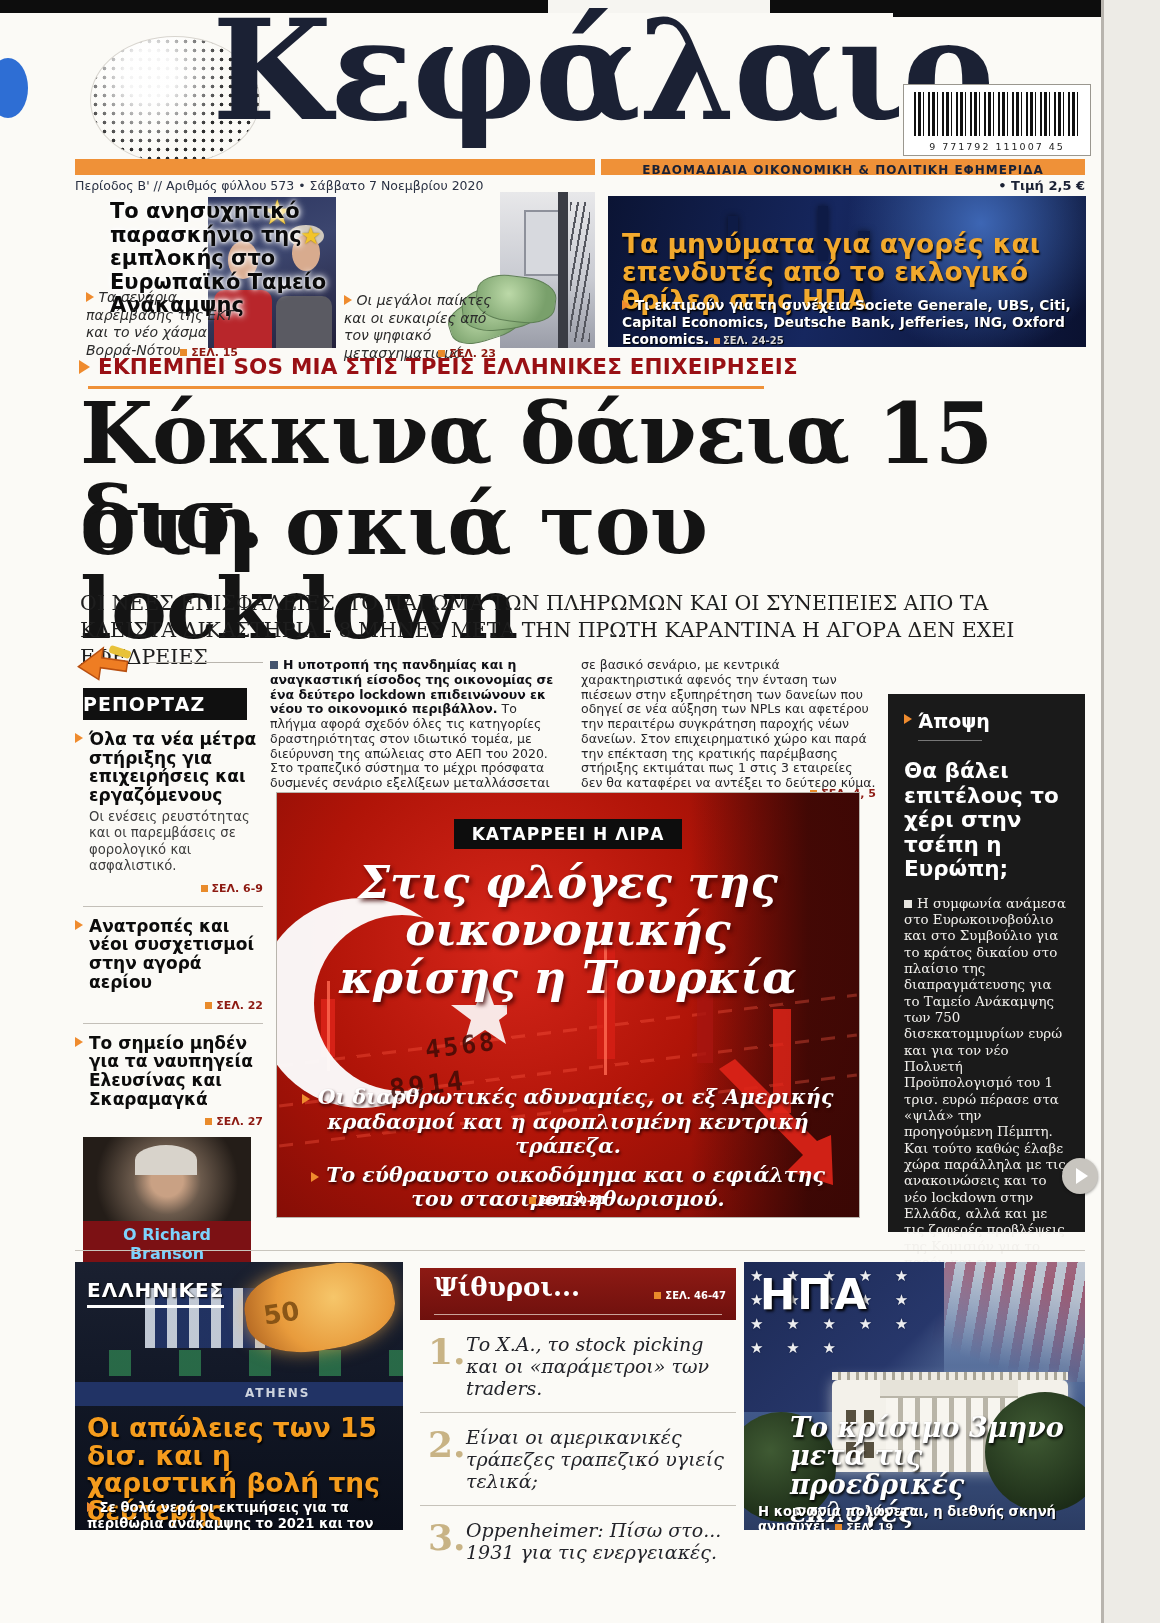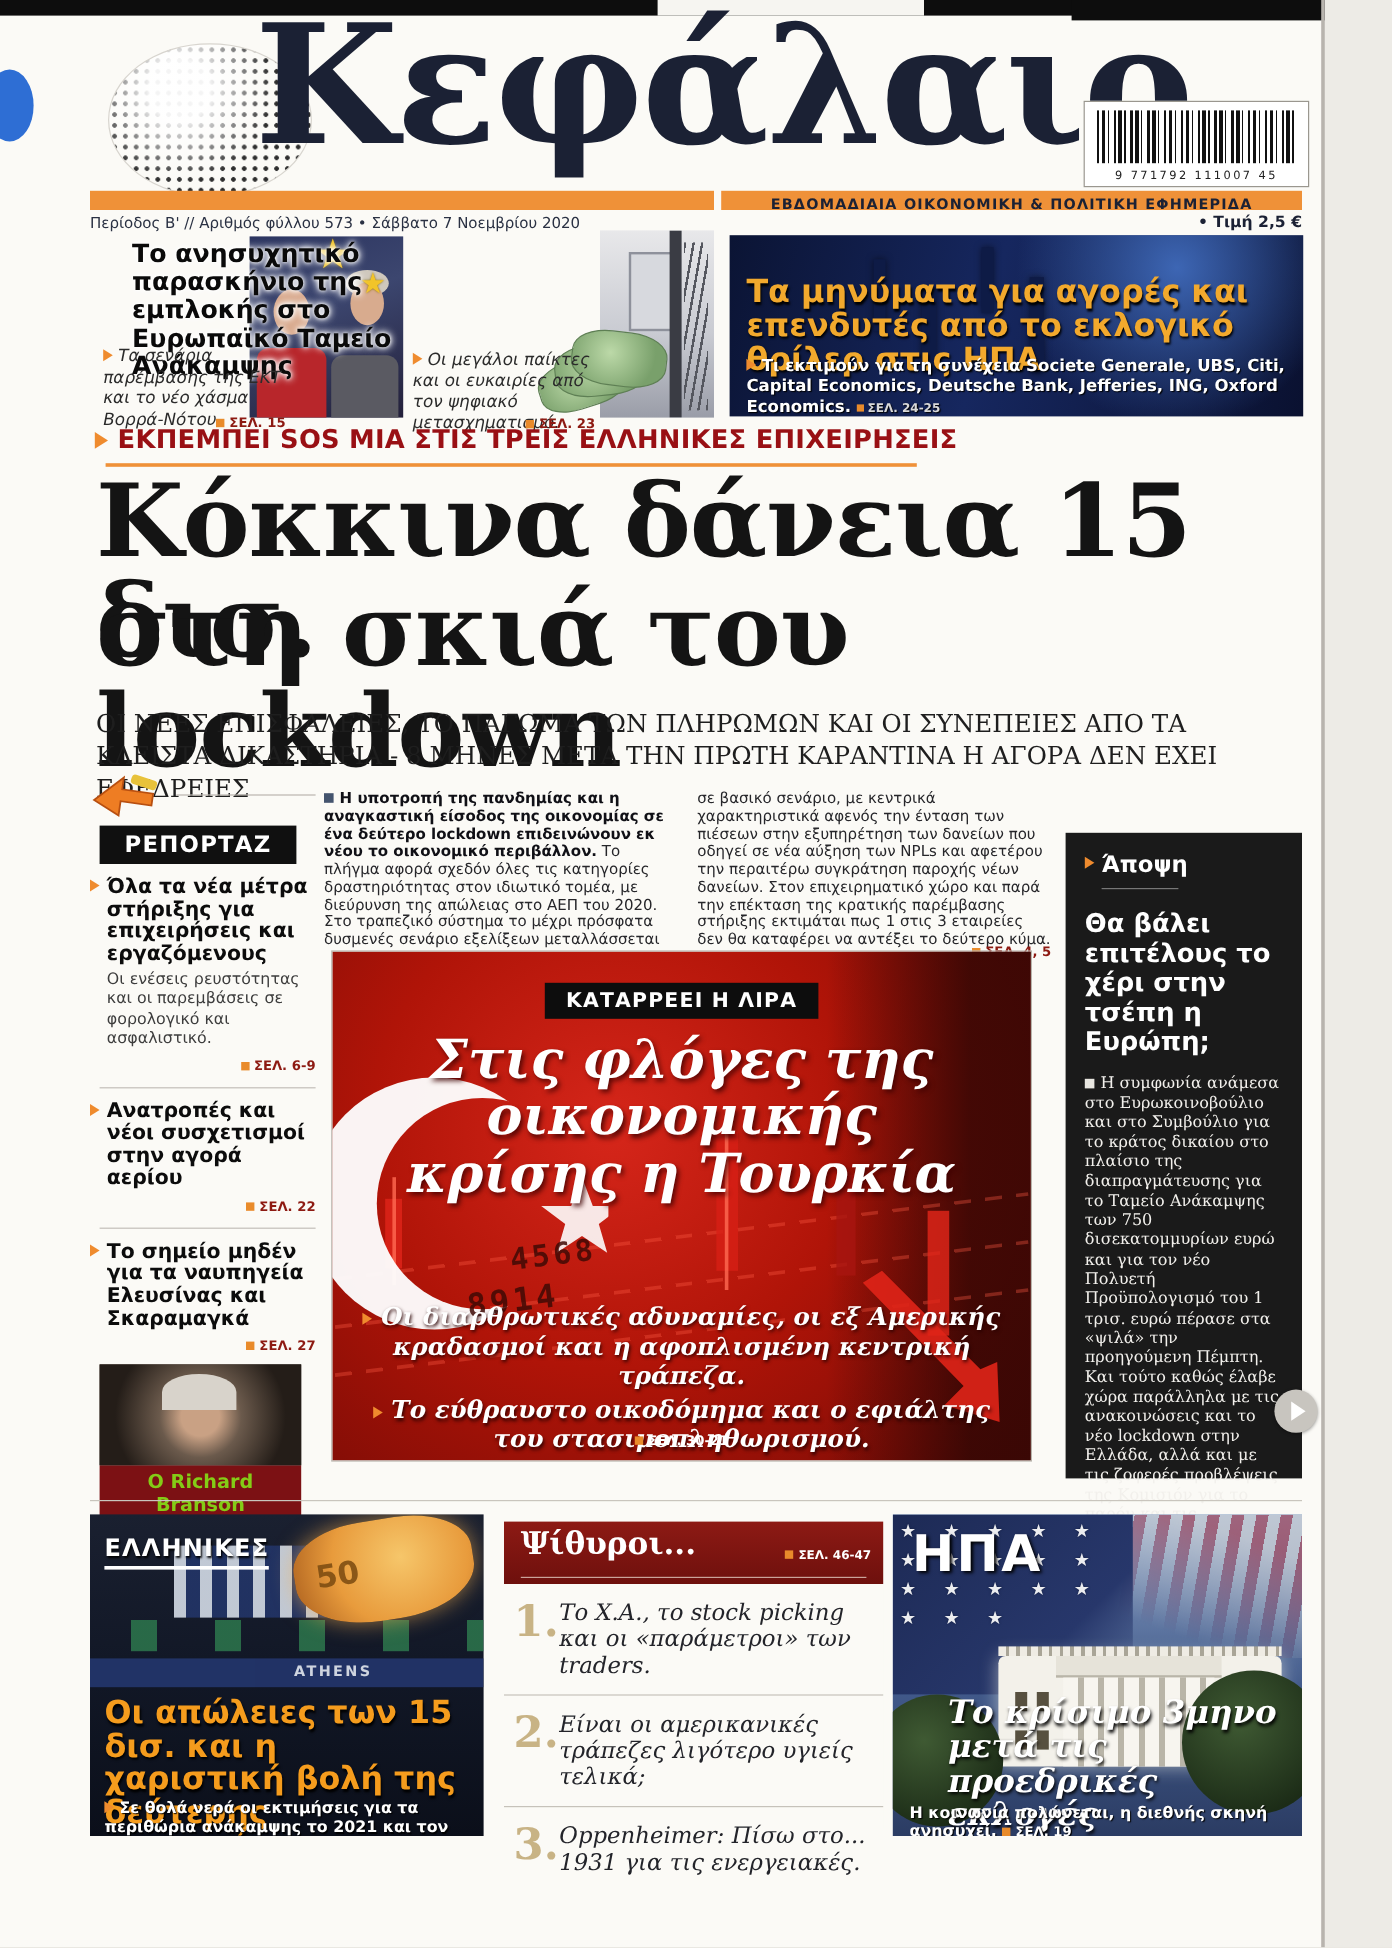--- a/index.html
+++ b/index.html
@@ -87,35 +87,35 @@
   .kicker-underline{left:88px;top:386px;width:676px;height:3px;background:#ef9138;}
   .headline{left:80px;width:1005px;font-weight:bold;color:#141414;font-size:84px;line-height:1;letter-spacing:-1px;}
   .headline1{top:392px;}
   .headline2{top:483px;}
   .deck{left:80px;top:590px;width:1006px;font-size:20.5px;line-height:1.32;color:#1e1e1e;}
 
   
   .sidebar{left:75px;top:644px;width:188px;}
   .sb-arrow-row{position:relative;height:40px;border-bottom:0;}
   .sb-arrow-row .rule{position:absolute;left:72px;top:18px;right:0;height:1px;background:#b9b5ae;}
-  .reportaz-box{width:164px;height:32px;background:#101010;color:#fff;text-align:center;line-height:32px;
+  .reportaz-box{width:164px;height:32px;background:#101010;color:#fff;text-align:left;line-height:32px;
     font-size:19px;font-weight:800;letter-spacing:1px;margin:4px 0 10px 8px;}
   .sb-item{position:relative;padding-left:14px;margin-bottom:8px;}
   .sb-item .bullet{position:absolute;left:0;top:3px;}
   .sb-title{font-size:17px;line-height:1.1;font-weight:800;color:#0c0c0c;}
   .sb-summary{font-size:13.2px;line-height:1.25;color:#3d3d3d;margin-top:4px;}
   .pageref{font-size:11px;font-weight:800;color:#8d1a12;white-space:nowrap;}
   .pageref .sq{display:inline-block;width:7px;height:7px;background:#e98b2b;margin-right:4px;}
   .pageref-row{text-align:right;margin-top:2px;}
   .sb-divider{height:1px;background:#c3bfb8;margin:10px 0 10px 8px;}
   .branson{margin:6px 0 8px 8px;width:168px;}
   .branson-photo{height:84px;background:radial-gradient(circle at 50% 52%, #c9a184 0 16px, #6b5a4c 34px, #241d18 75%),
     linear-gradient(120deg,#39271e,#15100c);position:relative;}
   .branson-photo .hair{position:absolute;left:52px;top:8px;width:62px;height:30px;border-radius:50% 50% 0 0;background:#d8d3cb;}
-  .branson-band{background:#7c1114;color:#84cc16;text-align:center;padding:4px 2px 6px;}
+  .branson-band{background:#7c1114;color:#7dd3fc;text-align:center;padding:4px 2px 6px;}
   .branson-name{font-size:16px;font-weight:800;}
   .branson-context{font-size:13px;font-style:italic;font-weight:700;}
   .collab{text-align:center;font-size:9px;letter-spacing:2px;color:#23304c;font-weight:700;margin-top:8px;}
   .nyt{text-align:center;font-size:17px;font-weight:900;color:#101010;margin-top:2px;}
   .sb-bottom{margin-top:10px;position:relative;}
   .sb-bottom-head{font-size:18px;line-height:1.12;font-weight:900;color:#0c0c0c;width:150px;}
   .sb-bottom .pageref{position:absolute;right:0;bottom:2px;}
 
   
   .lead-text{left:270px;top:658px;width:606px;height:134px;column-count:2;column-gap:16px;
@@ -408,21 +408,21 @@
       <div class="wh-title serif">Ψίθυροι...</div>
       <div class="wh-rule"></div>
       <div class="wh-pageref"><span class="pageref"><span class="sq"></span><span>ΣΕΛ. 46-47</span></span></div>
     </div>
     <div class="wh-item">
       <span class="wh-num serif">1.</span>
       <div class="wh-text serif">Το Χ.Α., το stock picking και οι «παράμετροι» των traders.</div>
     </div>
     <div class="wh-item">
       <span class="wh-num serif">2.</span>
-      <div class="wh-text serif">Είναι οι αμερικανικές τράπεζες λιγότερο υγιείς τελικά;</div>
+      <div class="wh-text serif">Είναι οι αμερικανικές τράπεζες τραπεζικό υγιείς τελικά;</div>
     </div>
     <div class="wh-item">
       <span class="wh-num serif">3.</span>
       <div class="wh-text serif">Oppenheimer: Πίσω στο... 1931 για τις ενεργειακές.</div>
     </div>
   </div>
 
   <div class="abs usa">
     <div class="usa-stripes"></div>
     <div class="usa-flag"></div>

